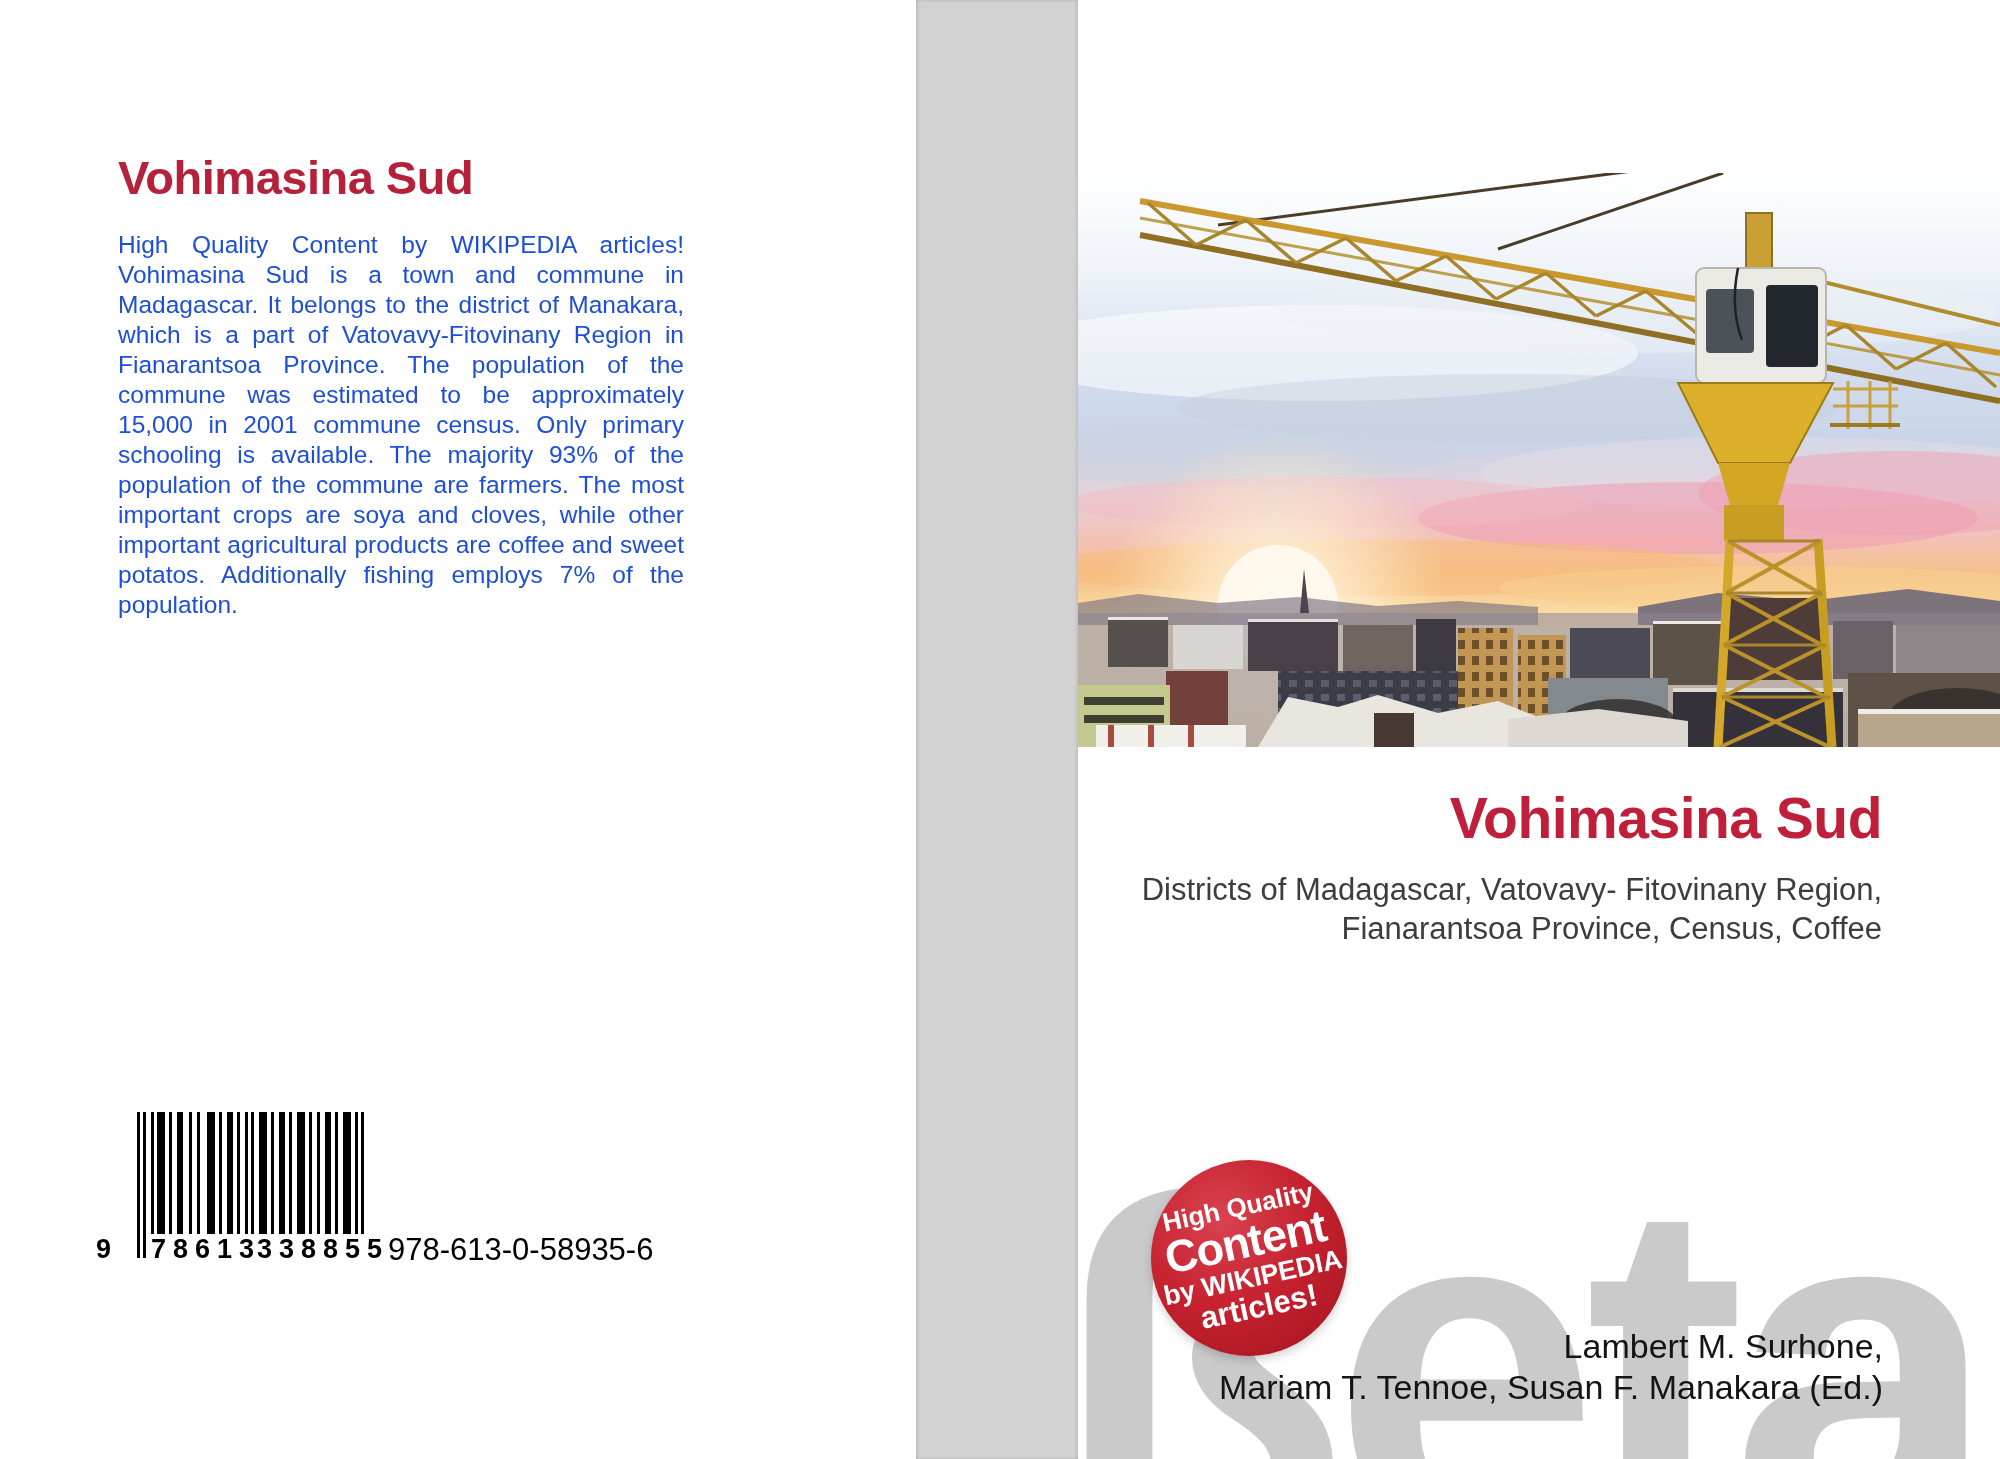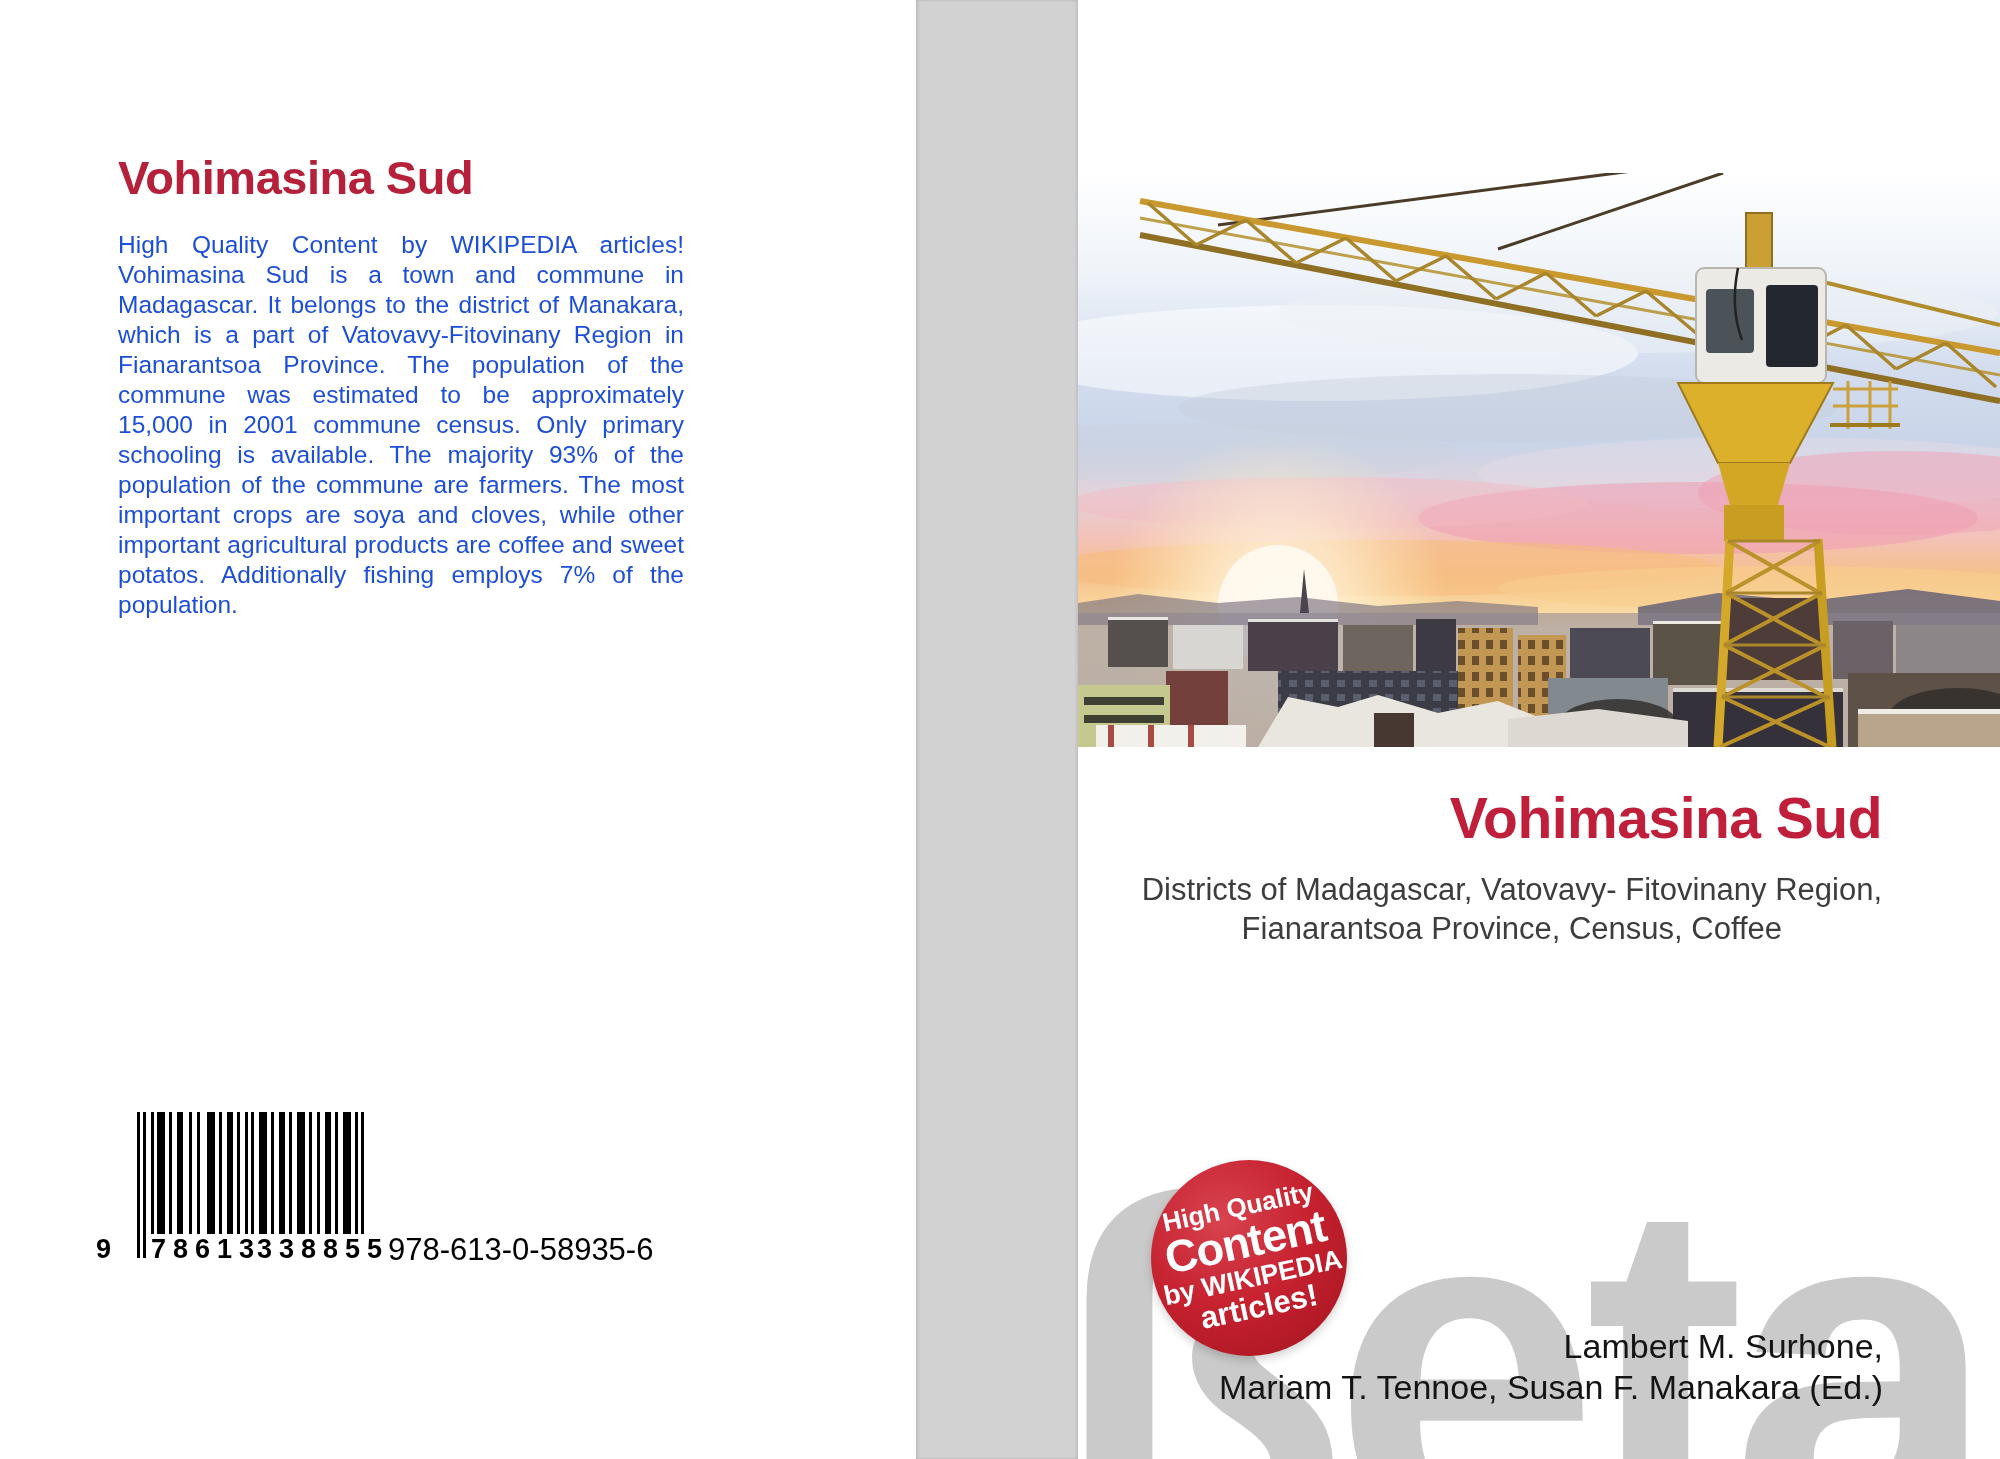--- a/index.html
+++ b/index.html
@@ -31,21 +31,21 @@
                background:#ffffff;overflow:hidden;}
 
   .logo{position:absolute;left:538px;top:30px;line-height:49px;font-size:53px;
         font-weight:600;letter-spacing:-1px;color:#3d3d3d;}
   .logo .red{color:#b5213a;}
 
   .photo{position:absolute;left:0;top:173px;width:922px;height:574px;}
 
   .front-title{position:absolute;right:118px;top:785px;font-size:57px;font-weight:700;
                color:#bf1f3a;letter-spacing:-0.5px;white-space:nowrap;}
-  .subtitle{position:absolute;right:118px;top:870px;text-align:center;font-size:31px;
+  .subtitle{position:absolute;right:118px;top:870px;text-align:right;font-size:31px;
             line-height:39px;color:#3d3d3d;}
 
   .watermark{position:absolute;left:-25px;bottom:-150px;font-size:480px;font-weight:600;
              color:#cacaca;letter-spacing:-14px;line-height:1;white-space:nowrap;}
 
   .badge{position:absolute;left:73px;top:1160px;width:196px;height:196px;border-radius:50%;
          background:radial-gradient(circle at 36% 30%, #d8434f 0%, #c6212f 48%, #a2141f 100%);
          box-shadow:0 4px 10px rgba(0,0,0,.18);
          display:flex;align-items:center;justify-content:center;}
   .badge-text{transform:rotate(-12deg);text-align:center;color:#ffffff;font-weight:700;}

